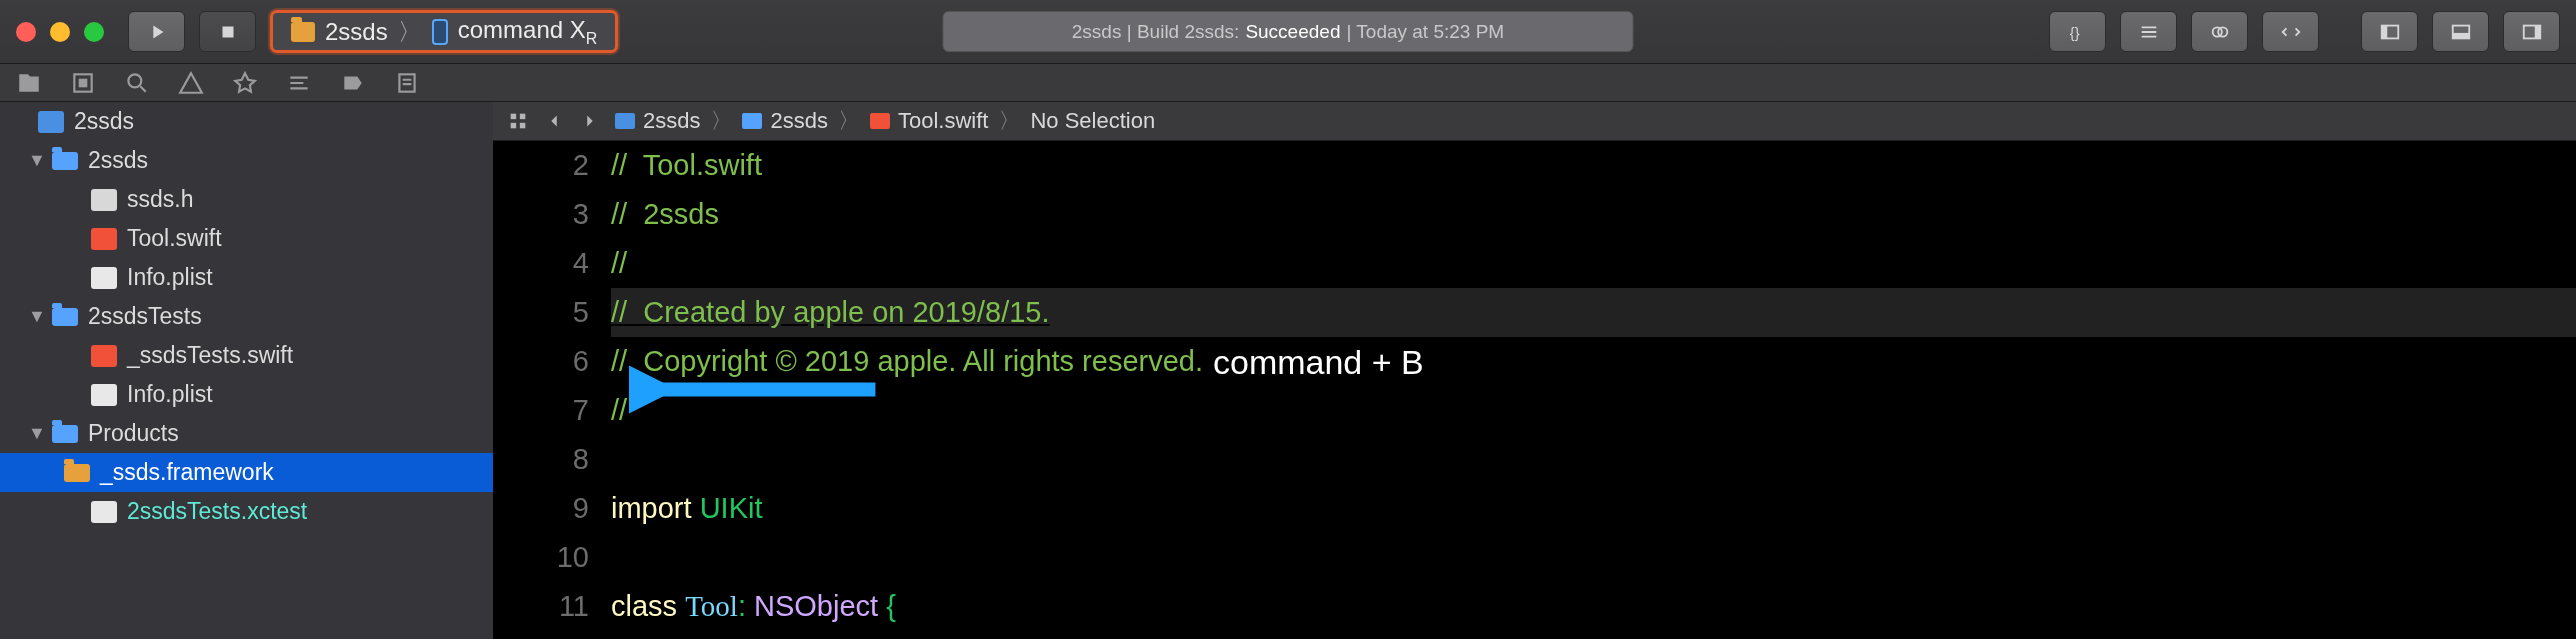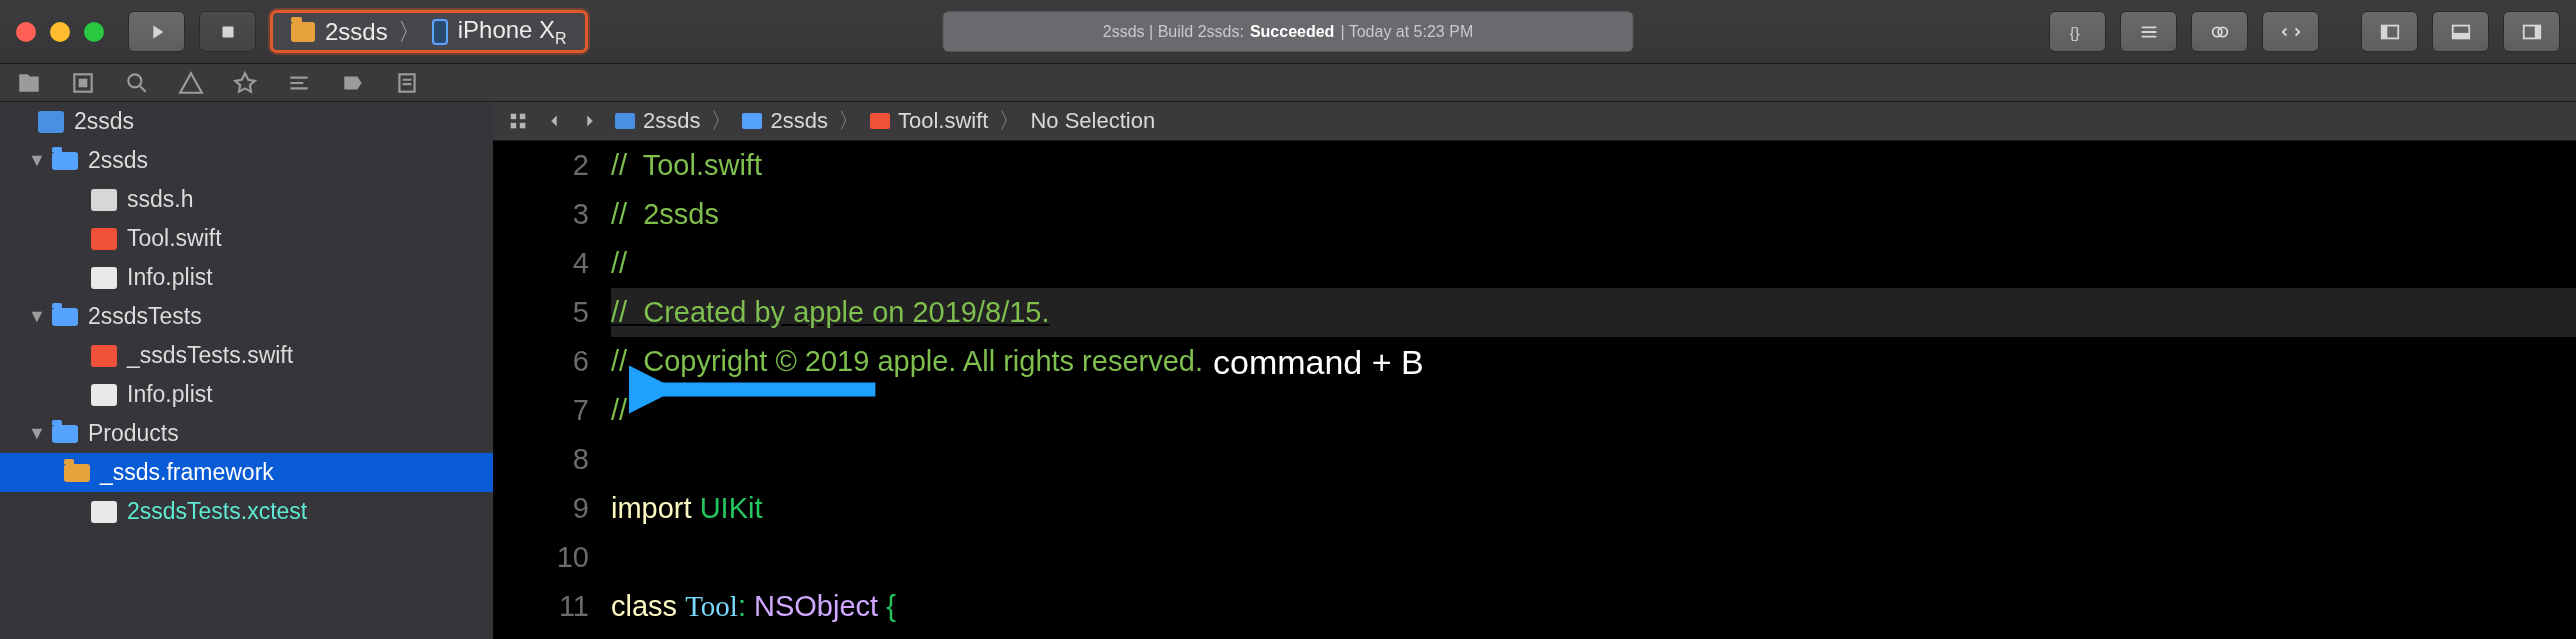--- a/index.html
+++ b/index.html
@@ -58,26 +58,26 @@
   left: 50%;
   transform: translateX(-50%);
   height: 41px;
   width: 691px;
   background: #6a696d;
   border-radius: 6px;
   display: flex;
   align-items: center;
   justify-content: center;
   color: #e3e3e3;
-  font-size: 16px;
+  font-size: 19px;
   gap: 6px;
   border: 1px solid #555;
 }
 .activity .dim { color: #c9c9cb; }
-.activity .strong { font-weight: 700; color: #fff; }
+.activity .strong { font-weight: 400; color: #fff; }
 
 .right-tools { margin-left: auto; display: flex; gap: 14px; }
 
 
 .filterbar {
   height: 39px;
   background: #3a393c;
   display: flex;
   align-items: center;
   gap: 28px;
@@ -202,21 +202,21 @@
     <svg viewBox="0 0 24 24">
         <rect fill="currentColor" x="6" y="6" width="12" height="12"></rect>
       </svg>
   </div>
 
   <div class="scheme-wrap">
     <span class="mini-folder"></span>
     <span>2ssds</span>
     <span class="chev">〉</span>
     <span class="mini-phone"></span>
-    <span><span>iPhone X</span><sub style="font-size:16px">R</sub></span>
+    <span><span>command X</span><sub style="font-size:16px">R</sub></span>
   </div>
 
   <div class="activity">
     <span class="dim">2ssds | Build 2ssds:</span>
     <span class="strong">Succeeded</span>
     <span class="dim">| Today at 5:23 PM</span>
   </div>
 
   <div class="right-tools">
     <div class="tb-btn">

